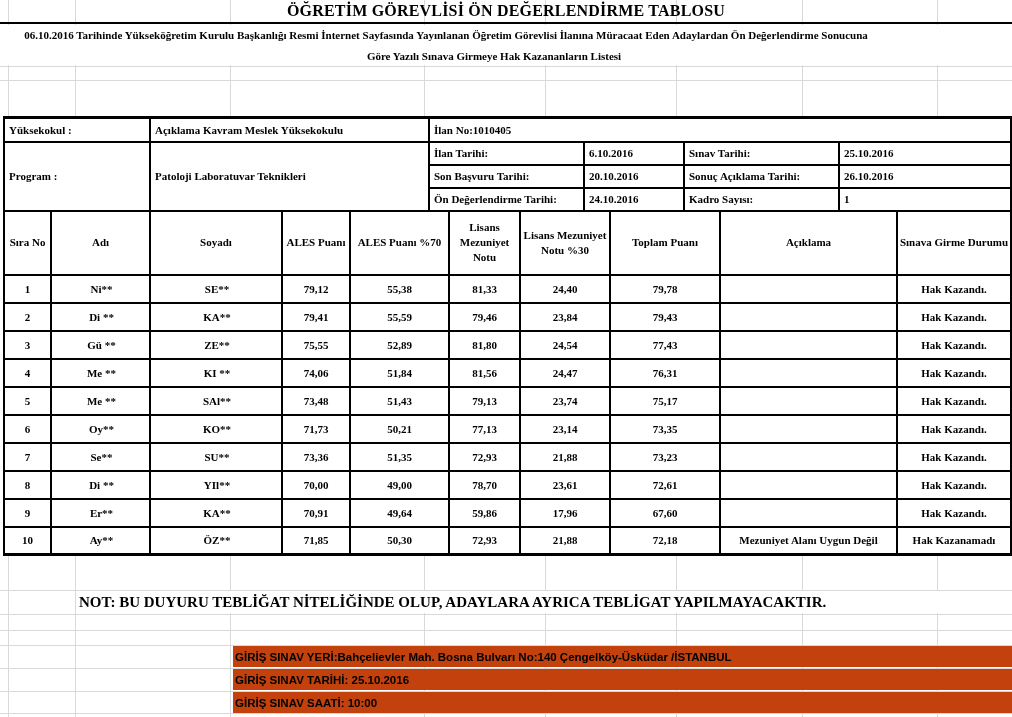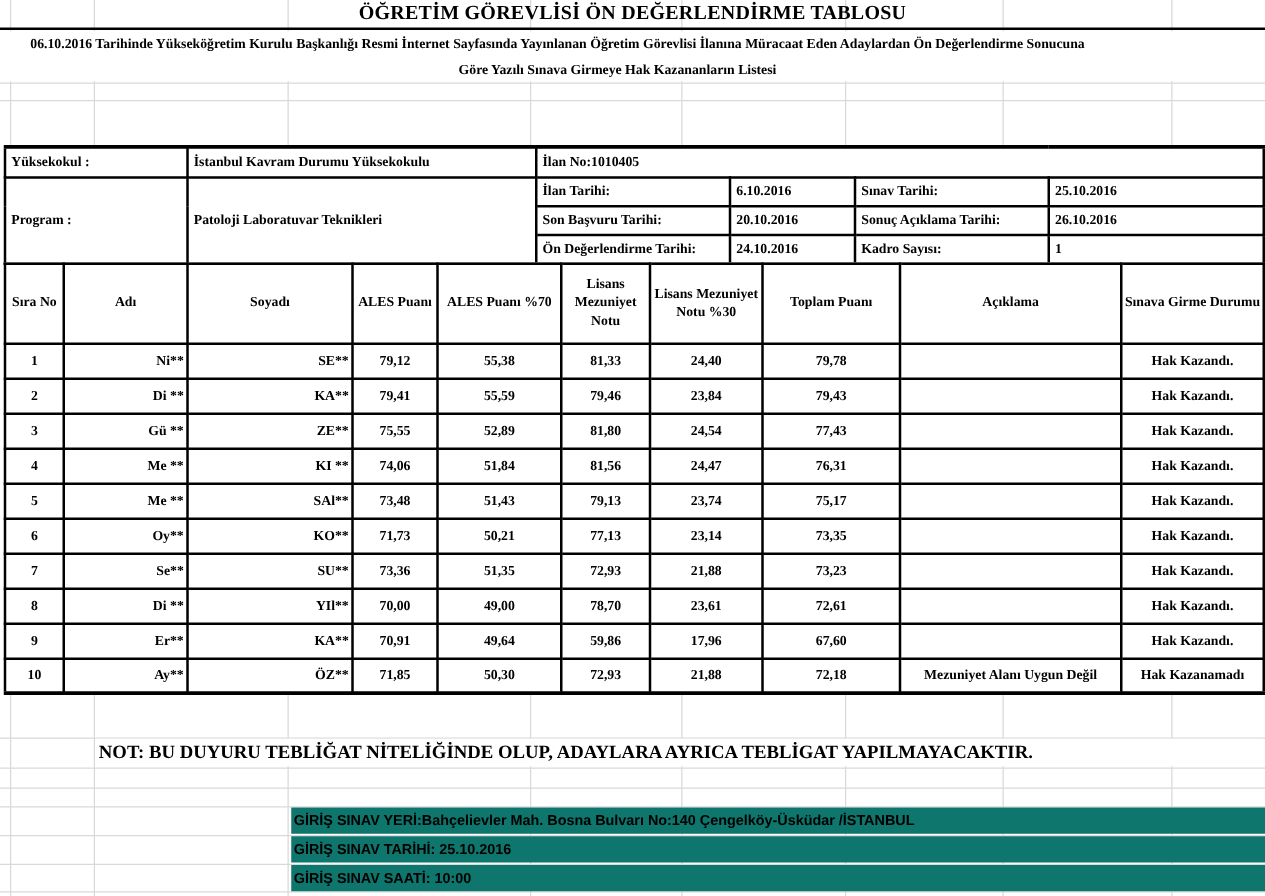--- a/index.html
+++ b/index.html
@@ -38,29 +38,29 @@
   .results-table { width:1007px; border-bottom:3px solid #000; margin-top:-2px; }
   .results-table th {
     font-size:11px; font-weight:bold; text-align:center; vertical-align:middle;
     padding:2px 1px; line-height:1.35;
   }
   .results-table thead tr { height:64px; }
   .results-table tbody tr { height:28px; }
   .results-table td {
     font-size:11px; font-weight:bold; text-align:center; vertical-align:middle; padding:1px 2px;
   }
-  .results-table td.col-left { text-align:right; padding-left:4px;margin-left:32px; }
+  .results-table td.col-left { text-align:center; padding-left:4px;margin-left:32px; }
 
   .note {
     position:absolute; left:76px; top:591px; width:934px; height:22px; background:#fff;
     display:flex; align-items:center; font-weight:bold; font-size:15px;
     padding-left:3px; box-sizing:border-box; z-index:2; white-space:nowrap;
   }
   .footer-line {
-    position:absolute; left:233px; width:779px; height:21px; background:#0f766e;
+    position:absolute; left:233px; width:779px; height:21px; background:#c2410c;
     display:flex; align-items:center; z-index:2;
     font-family:"Liberation Sans", sans-serif; font-weight:bold; font-size:11.5px;
     padding-left:2px; box-sizing:border-box; white-space:nowrap;
   }
   .footer-line.f1 { top:646px; }
   .footer-line.f2 { top:669px; }
   .footer-line.f3 { top:692px; }
 </style>
 </head>
 <body>
@@ -99,21 +99,21 @@
         <col style="width:146px">
           <col style="width:279px">
           <col style="width:155px">
         <col style="width:100px">
           <col style="width:155px">
           <col style="width:172px">
       </colgroup>
       <tbody>
           <tr class="r1">
         <td>Yüksekokul :</td>
-        <td>İstanbul Kavram Durumu Yüksekokulu</td>
+        <td>Açıklama Kavram Meslek Yüksekokulu</td>
         <td colspan="4">İlan No:1010405</td>
       </tr>
       <tr>
         <td rowspan="3">Program :</td>
         <td rowspan="3">Patoloji Laboratuvar Teknikleri</td>
         <td>İlan Tarihi:</td>
         <td>6.10.2016</td>
         <td>Sınav Tarihi:</td>
         <td>25.10.2016</td>
       </tr>

